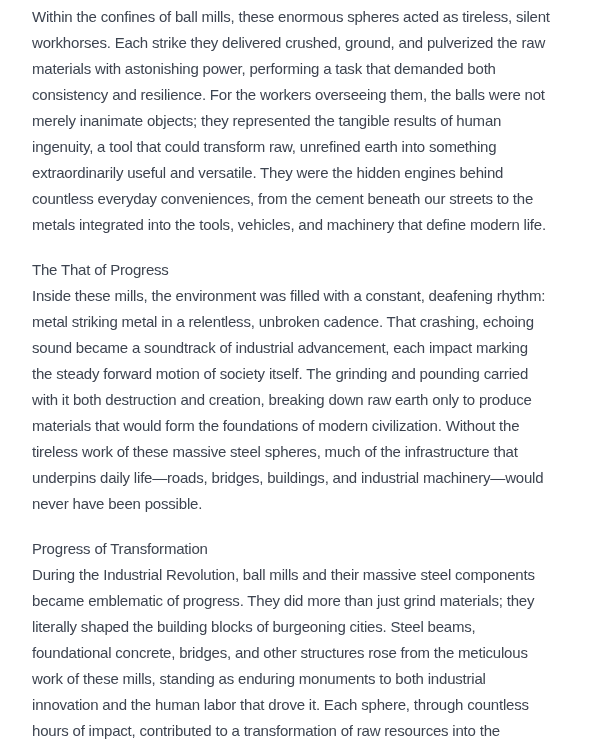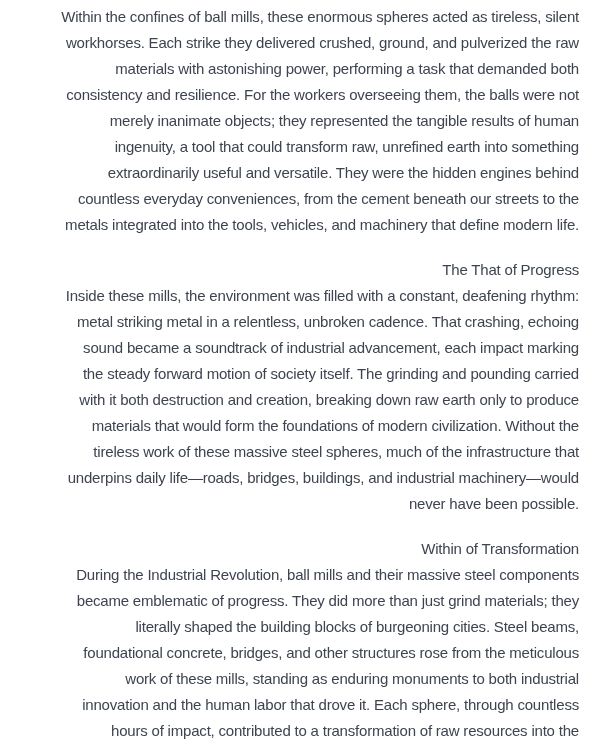--- a/index.html
+++ b/index.html
@@ -16,21 +16,20 @@
     padding: 4px 24px 0 32px;
     font-family: "Liberation Sans", "DejaVu Sans", sans-serif;
     font-size: 15px;
     line-height: 26px;
     letter-spacing: -0.2px;
     color: #3d4450;
     font-weight: 400;
   }
   .para-block {
     margin: 0 0 19px 0;
-    text-align: right;
   }
   .section-heading {
     white-space: pre;
   }
   .para-text {
     white-space: pre;
   }
 </style>
 </head>
 <body>
@@ -56,21 +55,21 @@
 sound became a soundtrack of industrial advancement, each impact marking
 the steady forward motion of society itself. The grinding and pounding carried
 with it both destruction and creation, breaking down raw earth only to produce
 materials that would form the foundations of modern civilization. Without the
 tireless work of these massive steel spheres, much of the infrastructure that
 underpins daily life—roads, bridges, buildings, and industrial machinery—would
 never have been possible.</div>
   </div>
 
   <div class="para-block">
-    <div class="section-heading">Within of Transformation</div>
+    <div class="section-heading">Progress of Transformation</div>
     <div class="para-text">During the Industrial Revolution, ball mills and their massive steel components
 became emblematic of progress. They did more than just grind materials; they
 literally shaped the building blocks of burgeoning cities. Steel beams,
 foundational concrete, bridges, and other structures rose from the meticulous
 work of these mills, standing as enduring monuments to both industrial
 innovation and the human labor that drove it. Each sphere, through countless
 hours of impact, contributed to a transformation of raw resources into the
 framework of society itself.</div>
   </div>
 

